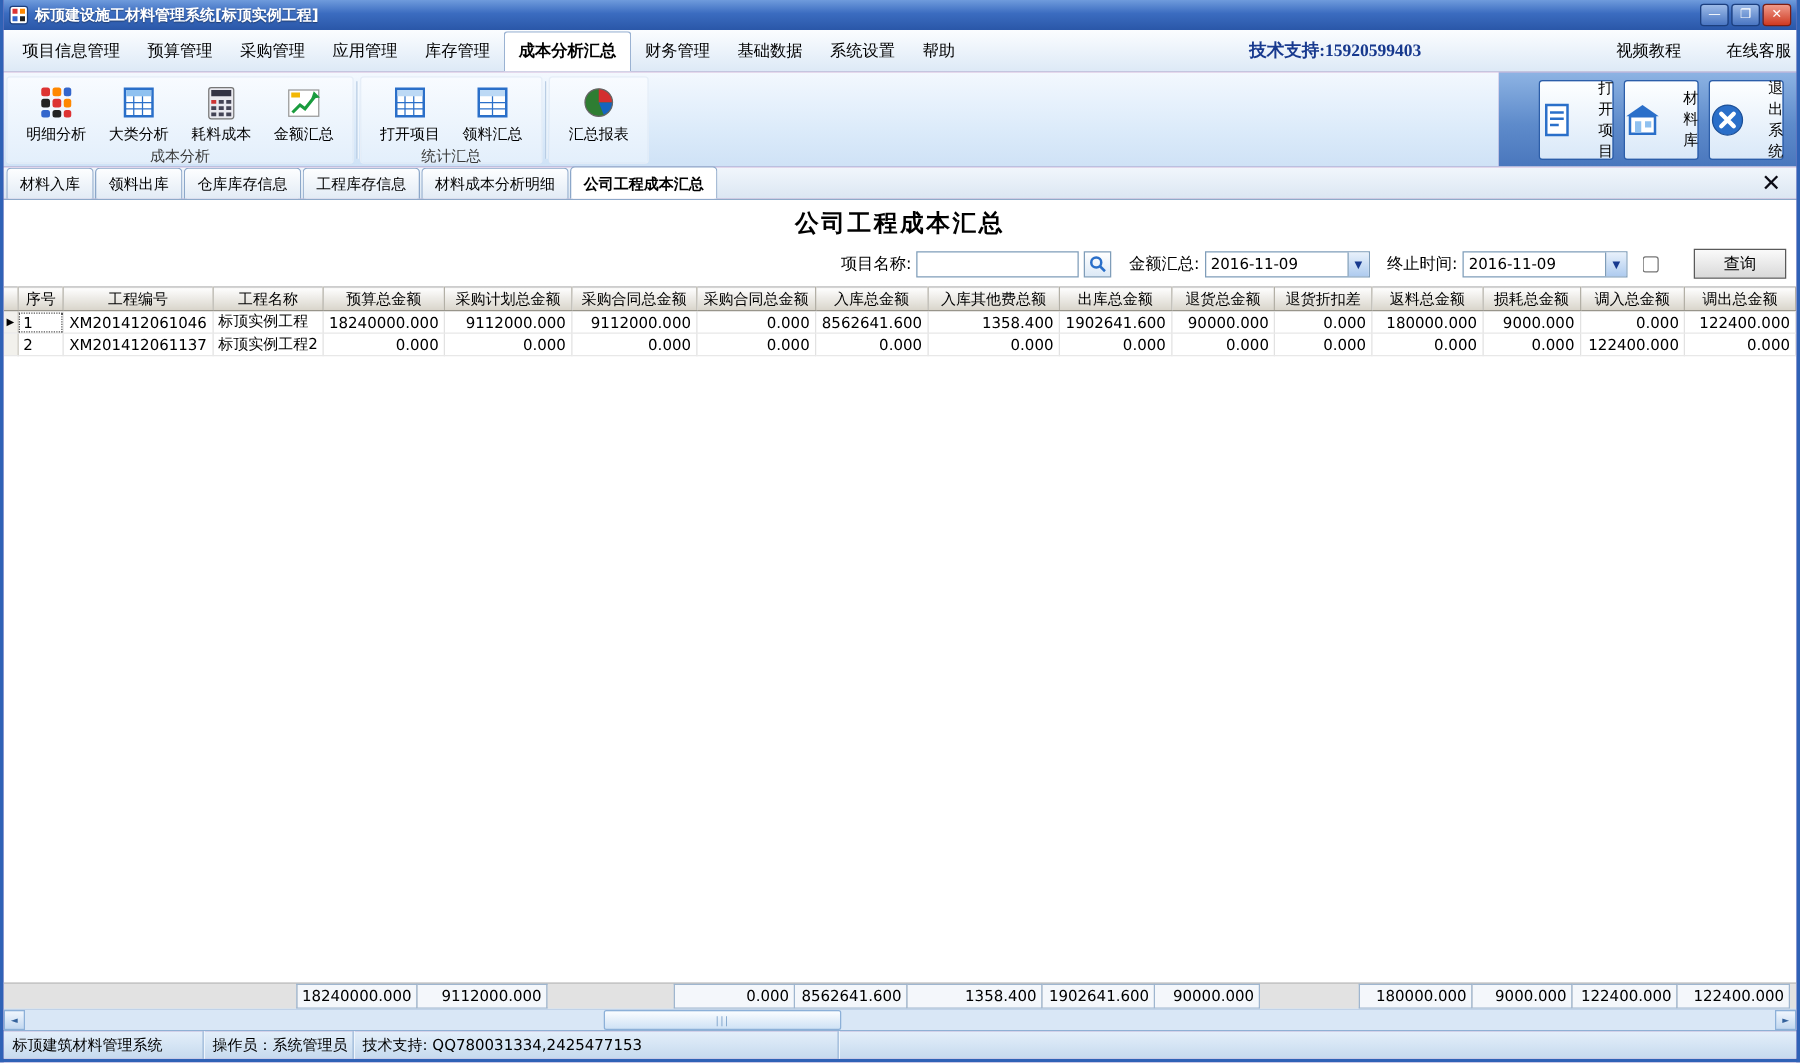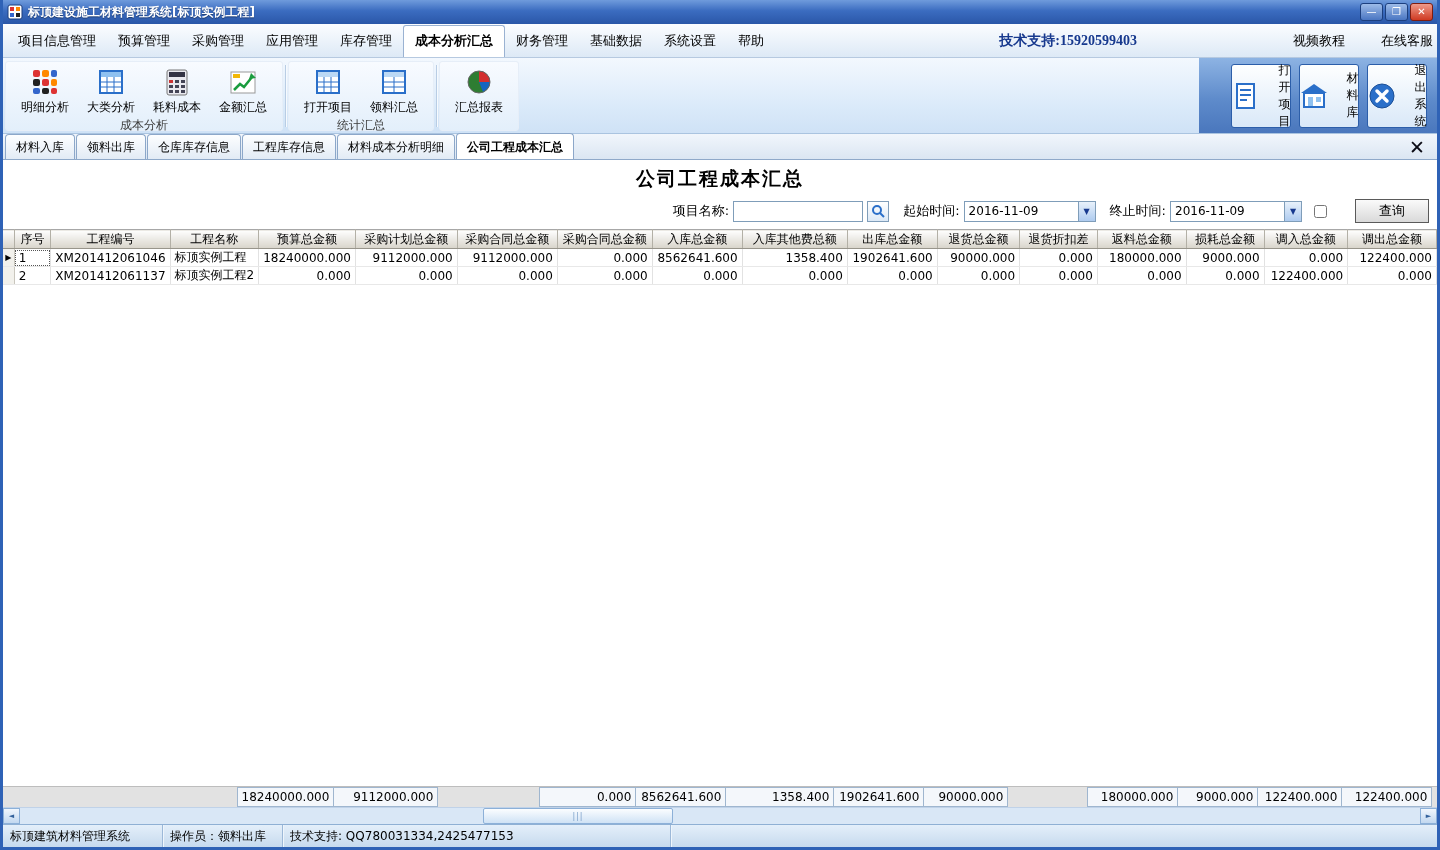--- a/index.html
+++ b/index.html
@@ -330,21 +330,21 @@
 
     <div class="filterbar">
       <span class="flabel">项目名称:</span>
       <input class="txt-input" type="text" value="" style="">
       <span class="mini-btn">
         <svg width="14" height="14" viewBox="0 0 14 14">
             <circle cx="6" cy="6" r="4" fill="none" stroke="#2a6fc9" stroke-width="2"></circle>
             <line x1="9" y1="9" x2="13" y2="13" stroke="#2a6fc9" stroke-width="2"></line>
           </svg>
       </span>
-      <span class="flabel">起始时间:</span>
+      <span class="flabel">金额汇总:</span>
       <span class="combo">
         <span class="combo-text">2016-11-09</span>
         <span class="combo-arrow">▼</span>
       </span>
       <span class="flabel">终止时间:</span>
       <span class="combo">
         <span class="combo-text">2016-11-09</span>
         <span class="combo-arrow">▼</span>
       </span>
       <input class="chk" type="checkbox" style="">
@@ -483,18 +483,18 @@
 
     <div class="hscroll">
       <span class="scroll-arrow">◄</span>
       <span class="scroll-thumb">|||</span>
       <span class="scroll-arrow right">►</span>
     </div>
   </div>
 
   <div class="statusbar">
     <span class="status-sec s1">标顶建筑材料管理系统</span>
-    <span class="status-sec s2">操作员：领料出库</span>
+    <span class="status-sec s2">操作员：系统管理员</span>
     <span class="status-sec s3">技术支持: QQ780031334,2425477153</span>
     <span class="status-sec fill"></span>
   </div>
 
 </div>
 
 </body></html>

